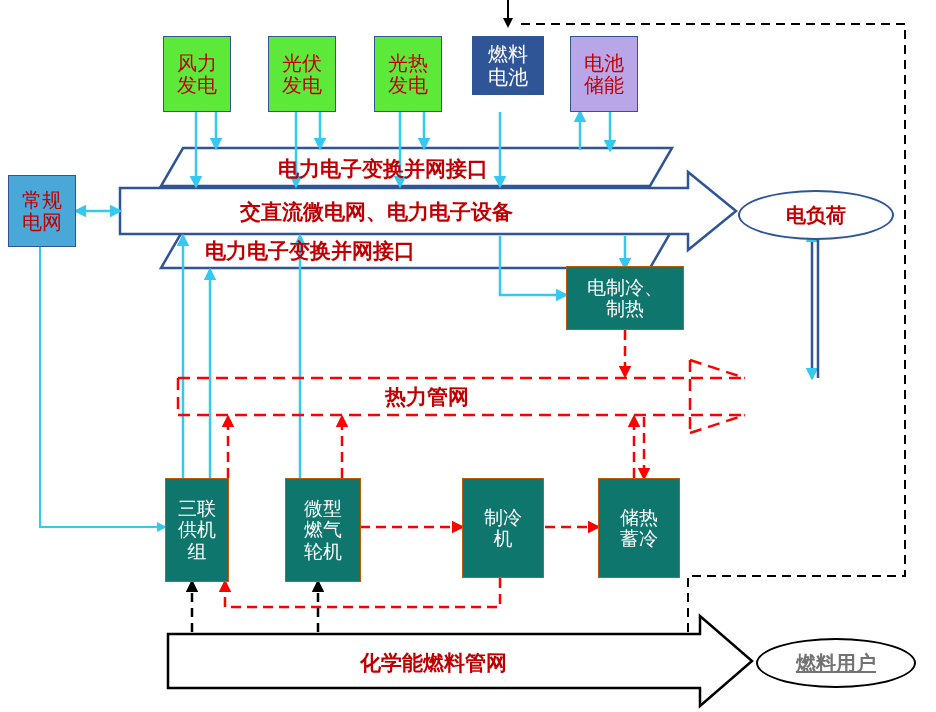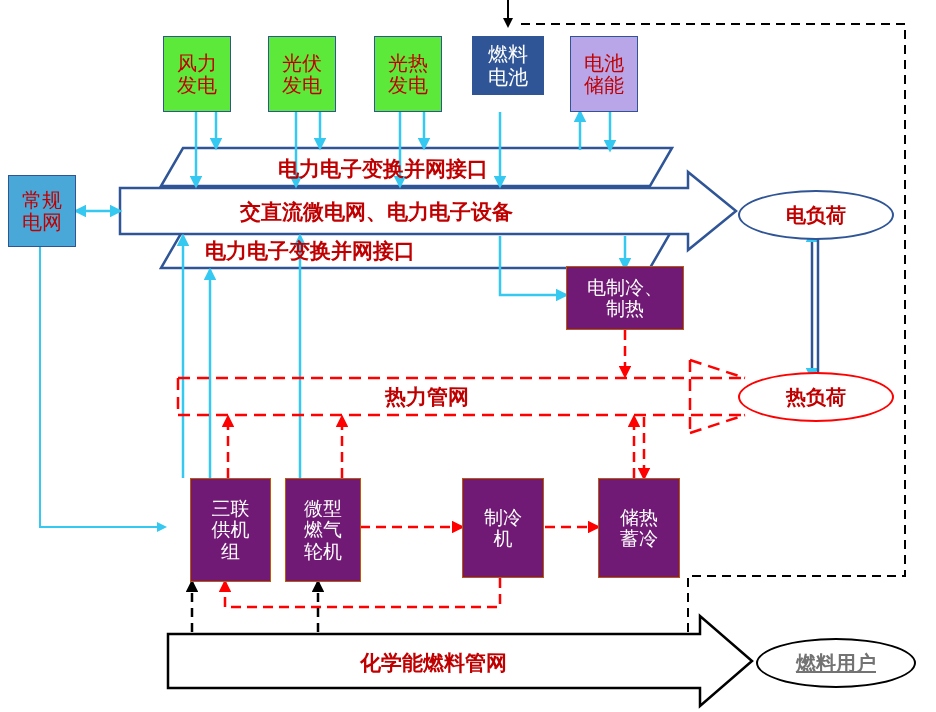--- a/index.html
+++ b/index.html
@@ -4,21 +4,21 @@
 <style>
   html,body{margin:0;padding:0;background:#fff;}
   body{width:936px;height:712px;position:relative;font-family:"Liberation Sans","DejaVu Sans",sans-serif;overflow:hidden;}
   #canvas{position:absolute;left:0;top:0;width:936px;height:712px;}
   .node{position:absolute;box-sizing:border-box;display:flex;align-items:center;justify-content:center;text-align:center;line-height:1.12;font-weight:normal;}
   .src{border:1px solid #2f5597;color:#c00000;font-size:20px;}
   .green{background:#5ce93a;}
   .fuelcell{background:#2f5597;color:#ffffff;}
   .battery{background:#b8a6e8;color:#c00000;}
   .gridbox{background:#4aa8d8;color:#c00000;border:1px solid #2f5597;font-size:20px;}
-  .orange{background:#701a75;color:#ffffff;border:1px solid #c05a00;font-size:19px;}
+  .orange{background:#0f766e;color:#ffffff;border:1px solid #c05a00;font-size:19px;}
   .bandtext{position:absolute;font-size:21px;font-weight:bold;color:#c00000;white-space:nowrap;}
   .ell{position:absolute;display:flex;align-items:center;justify-content:center;border-radius:50%;font-size:20px;font-weight:bold;color:#c00000;background:#fff;}
   svg{position:absolute;left:0;top:0;}
 </style>
 </head>
 <body>
 
 <div id="canvas">
 
   <svg width="936" height="712">
@@ -136,31 +136,30 @@
     </div>
   </div>
 
   <div class="bandtext" style="left:278px;top:155px;">电力电子变换并网接口</div>
   <div class="bandtext" style="left:240px;top:198px;">交直流微电网、电力电子设备</div>
   <div class="bandtext" style="left:205px;top:237px;">电力电子变换并网接口</div>
   <div class="bandtext" style="left:385px;top:383px;">热力管网</div>
   <div class="bandtext" style="left:360px;top:649px;">化学能燃料管网</div>
 
   <div class="ell" style="left:738px;top:190px;width:152px;height:46px;border:2px solid #2f5597;">电负荷</div>
-  <div class="ell" style="left:738px;top:372px;width:152px;height:46px;border:2px solid #ff0000;">热负荷</div>
   <div class="ell" style="left:756px;top:638px;width:156px;height:46px;border:2px solid #000;color:#737373;text-decoration:underline;">燃料用户</div>
 
   <div class="node orange" style="left:566px;top:266px;width:118px;height:64px;">
     <div>
       <div>电制冷、</div>
       <div>制热</div>
     </div>
   </div>
 
-  <div class="node orange" style="left:165px;top:478px;width:81px;height:104px;margin-left:25px;">
+  <div class="node orange" style="left:165px;top:478px;width:64px;height:104px;">
     <div>
       <div>三联</div>
       <div>供机</div>
       <div>组</div>
     </div>
   </div>
 
   <div class="node orange" style="left:285px;top:478px;width:76px;height:104px;">
     <div>
       <div>微型</div>

